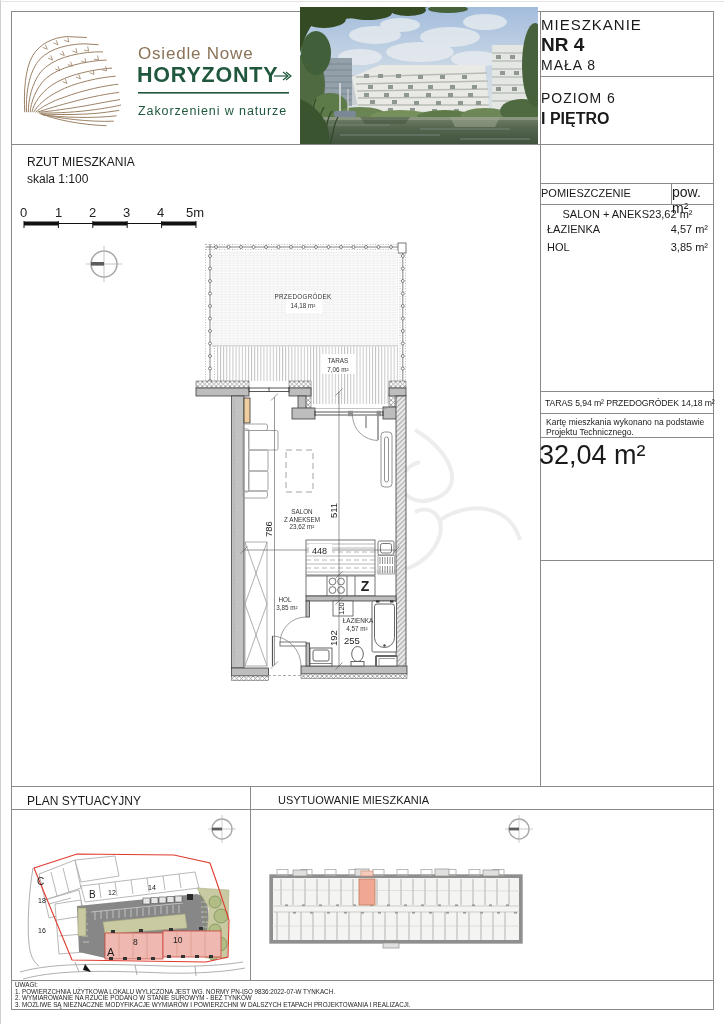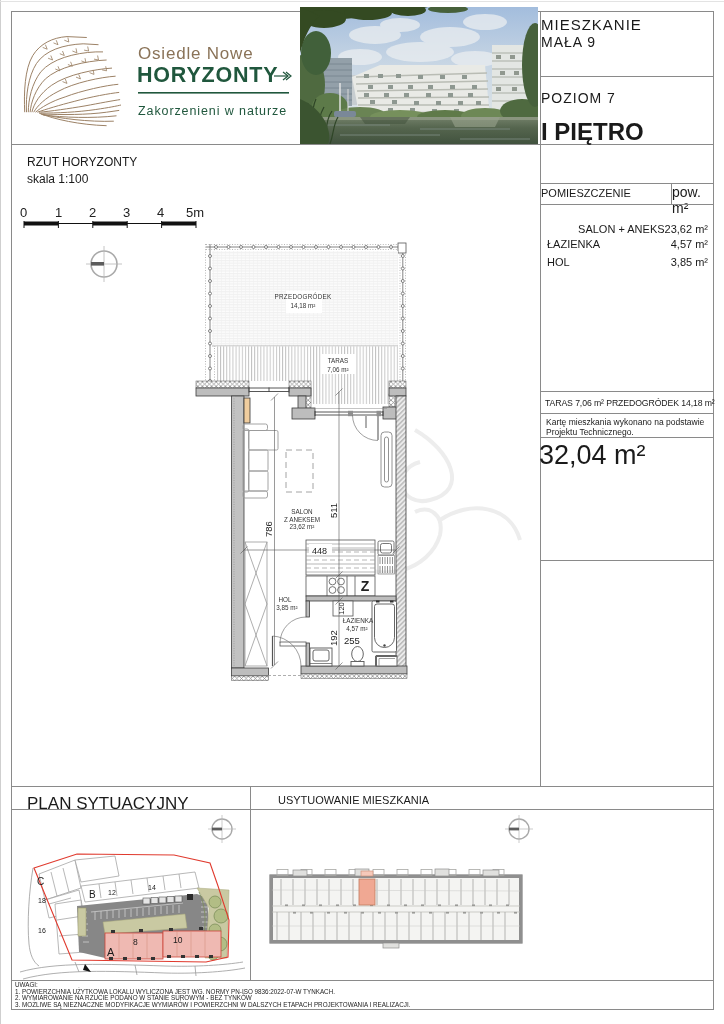--- a/index.html
+++ b/index.html
@@ -216,33 +216,34 @@
       <path d="M2,137 C2,124 0,114 2,104"></path>
       <path d="M30,137 C34,126 33,118 38,110"></path>
     </g>
     <path d="M0,92 C10,96 20,104 26,116 C30,126 30,132 28,137 L0,137 Z" fill="#3b5430"></path>
   </svg>
 
   <div class="abs" style="left:540px;top:11px;width:1px;height:133px;background:#8a8a8a;"></div>
 
   <div class="abs ctr" style="left:541px;top:16px;width:172px;">
     <div style="font-size:15px;letter-spacing:1px;">MIESZKANIE</div>
-    <div style="font-size:14px;letter-spacing:1px;margin-top:1px;">MAŁA 9</div>
+    <div style="font-size:19px;font-weight:bold;margin-top:1px;">NR 4</div>
+    <div style="font-size:14px;letter-spacing:1px;margin-top:1px;">MAŁA 8</div>
   </div>
 
   <div class="abs" style="left:541px;top:76px;width:172px;height:1px;background:#8a8a8a;"></div>
 
   <div class="abs ctr" style="left:541px;top:90px;width:172px;">
-    <div style="font-size:14px;letter-spacing:1px;">POZIOM 7</div>
-    <div style="font-size:24px;font-weight:bold;margin-top:12px;">I PIĘTRO</div>
+    <div style="font-size:14px;letter-spacing:1px;">POZIOM 6</div>
+    <div style="font-size:16px;font-weight:bold;margin-top:4px;">I PIĘTRO</div>
   </div>
 
   <div class="abs" style="left:540px;top:144px;width:1px;height:642px;background:#8a8a8a;"></div>
 
-  <div class="abs" style="left:27px;top:155px;font-size:12px;">RZUT HORYZONTY</div>
+  <div class="abs" style="left:27px;top:155px;font-size:12px;">RZUT MIESZKANIA</div>
   <div class="abs" style="left:27px;top:172px;font-size:12px;">skala 1:100</div>
 
   <svg class="abs" style="left:15px;top:195px;" width="195" height="95" viewBox="15 195 195 95">
     <g font-family="Liberation Sans,sans-serif" font-size="13" fill="#222">
       <text x="20" y="217">0</text>
         <text x="55" y="217">1</text>
         <text x="89" y="217">2</text>
       <text x="123" y="217">3</text>
         <text x="157" y="217">4</text>
         <text x="186" y="217">5m</text>
@@ -267,36 +268,36 @@
       <rect x="91" y="262" width="13" height="3.6" fill="#5c5c5c"></rect>
     </g>
   </svg>
 
   <div class="abs" style="left:541px;top:183px;width:172px;height:1px;background:#8a8a8a;"></div>
   <div class="abs" style="left:671px;top:183px;width:1px;height:21px;background:#8a8a8a;"></div>
   <div class="abs ctr" style="left:541px;top:187px;width:130px;font-size:11px;">POMIESZCZENIE</div>
   <div class="abs ctr" style="left:672px;top:184px;width:40px;font-size:14px;line-height:16px;">pow.<br>m²</div>
   <div class="abs" style="left:541px;top:204px;width:172px;height:1px;background:#8a8a8a;"></div>
   <div class="abs" style="left:547px;top:208px;width:161px;font-size:11px;">
-    <div style="display:flex;justify-content:flex-end;margin-top:15px;">
+    <div style="display:flex;justify-content:center;">
         <span>SALON + ANEKS</span>
         <span>23,62 m²</span>
       </div>
     <div style="display:flex;justify-content:space-between;margin-top:3px;">
         <span>ŁAZIENKA</span>
         <span>4,57 m²</span>
       </div>
     <div style="display:flex;justify-content:space-between;margin-top:6px;">
         <span>HOL</span>
         <span>3,85 m²</span>
       </div>
   </div>
 
   <div class="abs" style="left:541px;top:391px;width:172px;height:1px;background:#8a8a8a;"></div>
-  <div class="abs" style="left:545px;top:398px;width:170px;font-size:8.7px;white-space:nowrap;letter-spacing:-0.1px;">TARAS 7,06 m² PRZEDOGRÓDEK 14,18 m²</div>
+  <div class="abs" style="left:545px;top:398px;width:170px;font-size:8.7px;white-space:nowrap;letter-spacing:-0.1px;">TARAS 5,94 m² PRZEDOGRÓDEK 14,18 m²</div>
   <div class="abs" style="left:541px;top:413px;width:172px;height:1px;background:#8a8a8a;"></div>
 
   <div class="abs" style="left:546px;top:417px;width:168px;font-size:8.5px;line-height:10px;">Kartę mieszkania wykonano na podstawie Projektu Technicznego.</div>
   <div class="abs" style="left:541px;top:437px;width:172px;height:1px;background:#8a8a8a;"></div>
 
   <div class="abs ctr" style="left:539px;top:440px;width:172px;font-size:27px;font-weight:normal;">32,04 m²</div>
   <div class="abs" style="left:541px;top:560px;width:172px;height:1px;background:#8a8a8a;"></div>
 
   <svg class="abs" style="left:190px;top:236px;" width="350" height="464" viewBox="190 236 350 464">
     <defs>
@@ -609,21 +610,21 @@
       <g>
         <rect x="309" y="544" width="23" height="11" fill="#fff"></rect>
         <text x="312" y="553.5" font-size="9">448</text>
       </g>
       <text x="344" y="644" font-size="9.5">255</text>
     </g>
   </svg>
 
   <div class="abs" style="left:11px;top:786px;width:702px;height:1px;background:#8a8a8a;"></div>
 
-  <div class="abs" style="left:27px;top:794px;font-size:17px;">PLAN SYTUACYJNY</div>
+  <div class="abs" style="left:27px;top:794px;font-size:12px;">PLAN SYTUACYJNY</div>
   <div class="abs" style="left:278px;top:794px;font-size:11px;">USYTUOWANIE MIESZKANIA</div>
   <div class="abs" style="left:11px;top:809px;width:702px;height:1px;background:#8a8a8a;"></div>
 
   <div class="abs" style="left:250px;top:786px;width:1px;height:194px;background:#8a8a8a;"></div>
 
   <svg class="abs" style="left:15px;top:812px;" width="235" height="168" viewBox="0 0 235 168">
 
     <g>
       <circle cx="207" cy="17" r="10" fill="none" stroke="#a9a9a9" stroke-width="1.4"></circle>
       <line x1="193" y1="17" x2="221" y2="17" stroke="#b5b5b5" stroke-width="0.7"></line>

